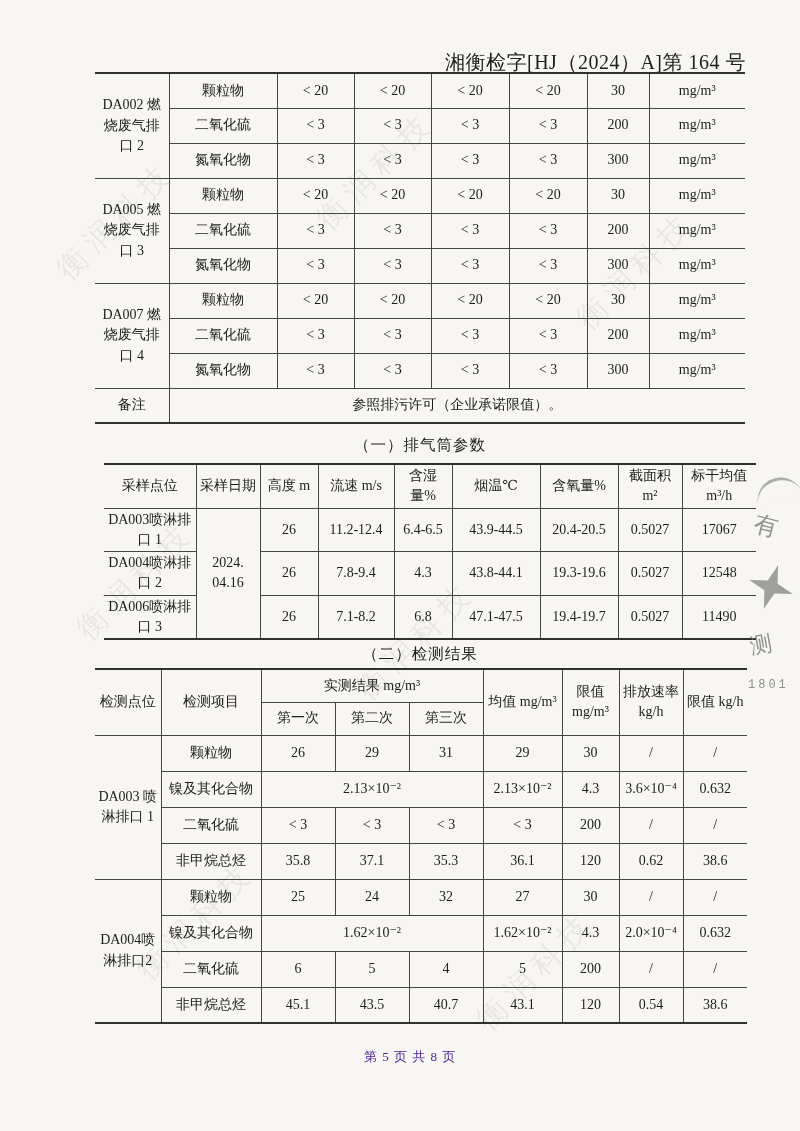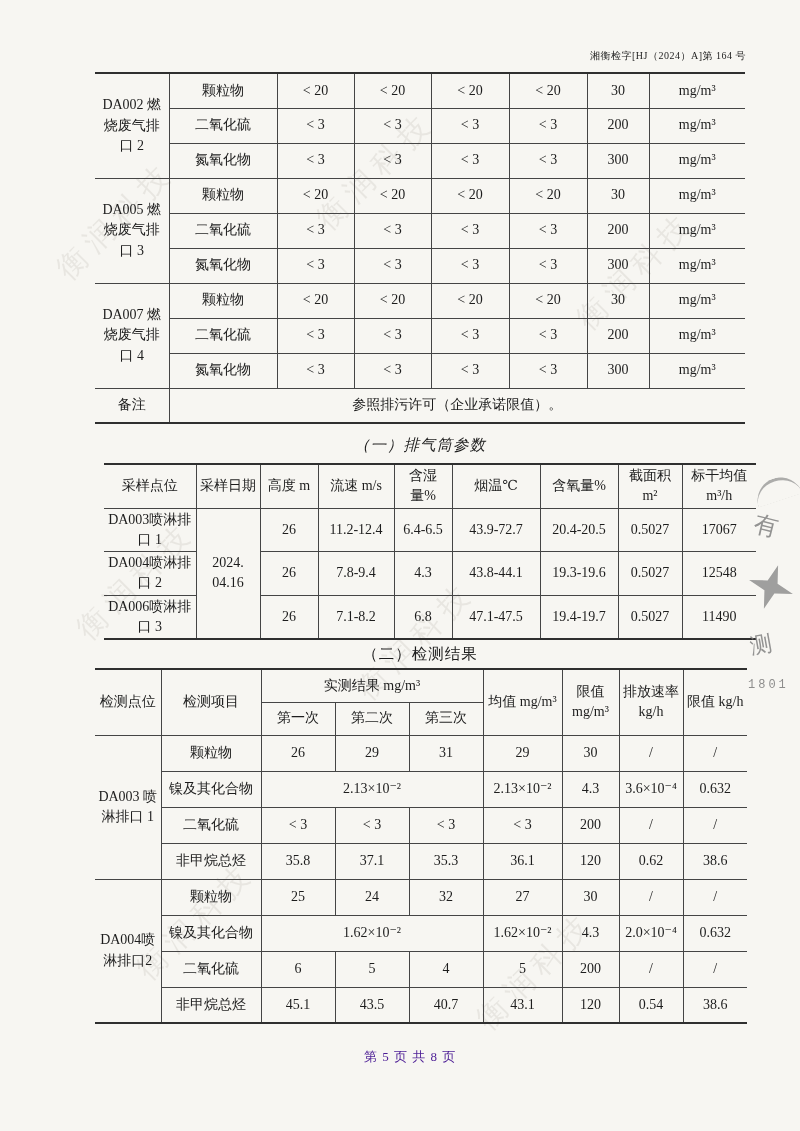--- a/index.html
+++ b/index.html
@@ -4,21 +4,21 @@
 <style>
   html,body{margin:0;padding:0;}
   .page{
     position:relative;width:800px;height:1131px;overflow:hidden;
     background:#f7f6f2;
     font-family:"Liberation Serif","DejaVu Serif",serif;
     color:#1d1d1d;
   }
   .doc-number{
     position:absolute;top:49px;left:0;width:746px;text-align:right;
-    font-size:10px;letter-spacing:0.5px;
+    font-size:20px;letter-spacing:0.5px;
   }
   table.t{
     position:absolute;border-collapse:collapse;table-layout:fixed;
     border-top:2px solid #2f2f2f;border-bottom:2px solid #2f2f2f;
   }
   table.t td{
     border:1px solid #454545;text-align:center;vertical-align:middle;
     font-size:14px;line-height:1.45;padding:1px 2px;word-break:break-word;
   }
   table.t tr td:first-child{border-left:none;}
@@ -29,21 +29,21 @@
   .t2 tr{height:42px;}
   .t3{top:668px;left:95px;width:652px;}
   .t3 tr.hrow{height:33px;}
   .t3 tr.drow{height:36px;}
   td.leftal{text-align:left;padding-left:9px;}
   td.datecell{white-space:pre-line;}
   .section-title{
     position:absolute;left:95px;width:650px;text-align:center;
     font-size:15.5px;letter-spacing:1px;
   }
-  .st1{top:435px;font-style:italic;}
+  .st1{top:435px;}
   .st2{top:644px;}
   .page-footer{
     position:absolute;top:1048px;left:60px;width:700px;text-align:center;
     font-size:13px;letter-spacing:1px;color:#4c1d95;
   }
   .wm{
     position:absolute;transform:rotate(-45deg);color:#6e6658;opacity:0.10;
     font-size:30px;letter-spacing:8px;pointer-events:none;white-space:nowrap;
     font-family:"Liberation Serif","DejaVu Serif",serif;
   }
@@ -204,21 +204,21 @@
         <td>截面积 m²</td>
         <td>标干均值 m³/h</td>
       </tr>
       <tr>
         <td>DA003喷淋排口 1</td>
         <td rowspan="3" class="datecell">2024.
 04.16</td>
         <td>26</td>
         <td>11.2-12.4</td>
         <td>6.4-6.5</td>
-        <td>43.9-72.7</td>
+        <td>43.9-44.5</td>
         <td>20.4-20.5</td>
         <td>0.5027</td>
         <td>17067</td>
       </tr>
       <tr>
         <td>DA004喷淋排口 2</td>
         <td>26</td>
         <td>7.8-9.4</td>
         <td>4.3</td>
         <td>43.8-44.1</td>

